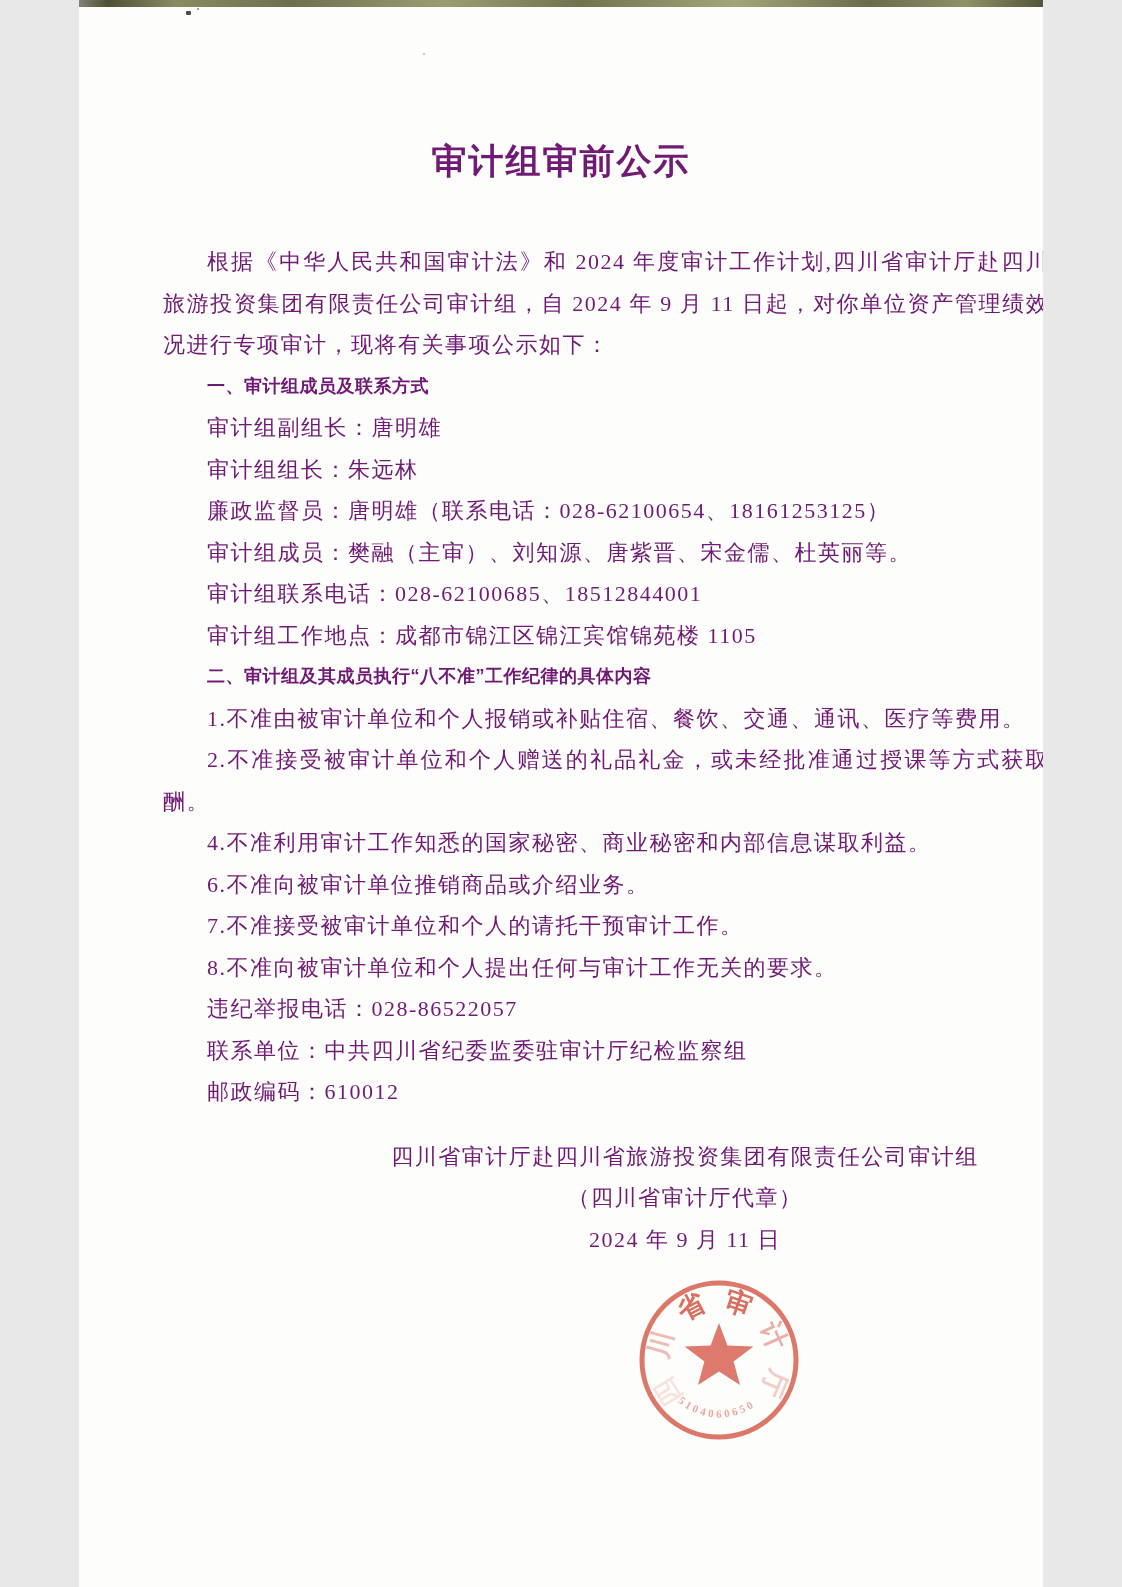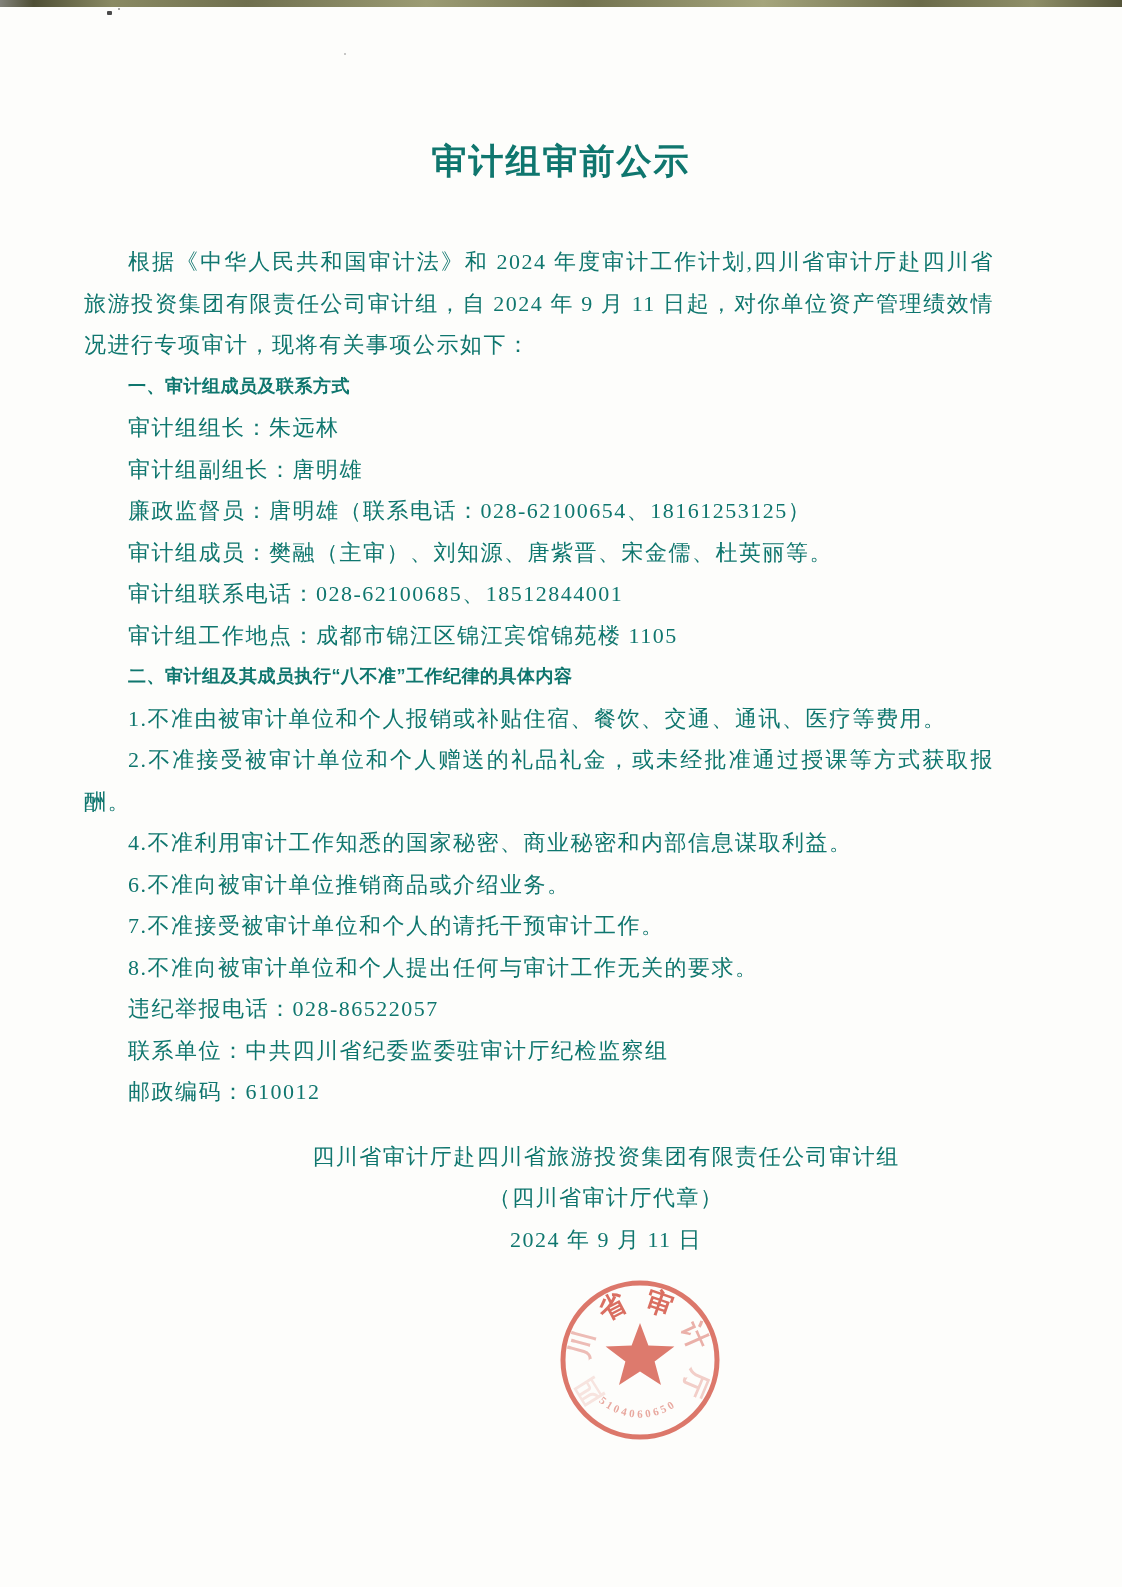--- a/index.html
+++ b/index.html
@@ -1,22 +1,22 @@
 <!DOCTYPE html>
 <html><head>
 <meta charset="utf-8">
 <style>
   html,body { margin:0; padding:0; background:#e8e8e8; }
   .page {
     position:relative;
-    width:1122px; height:1587px;
+    width:964px; height:1587px;
     margin:0 auto;
     background:#fdfdfb;
     overflow:hidden;
-    color:#0f766e;
+    color:#701a75;
     font-family:"Liberation Serif","DejaVu Serif",serif;
   }
   
   .scan-strip {
     position:absolute; top:0; left:0; right:0; height:7px;
     background:linear-gradient(90deg,
       #23231691 0%, #4f4f35 3%, #8a8a63 10%, #6f6f4e 22%,
       #9c9c74 38%, #72724f 52%, #a5a57c 68%, #6b6b4a 82%,
       #8f8f68 92%, #55553a 100%);
   }
@@ -70,22 +70,22 @@
   <div class="speck s1"></div>
   <div class="speck s2"></div>
   <div class="speck s3"></div>
 
   <h1 class="title">审计组审前公示</h1>
 
   <div class="content">
     <p class="indent">根据《中华人民共和国审计法》和 2024 年度审计工作计划,四川省审计厅赴四川省旅游投资集团有限责任公司审计组，自 2024 年 9 月 11 日起，对你单位资产管理绩效情况进行专项审计，现将有关事项公示如下：</p>
 
     <p class="h">一、审计组成员及联系方式</p>
+    <p class="indent">审计组副组长：唐明雄</p>
     <p class="indent">审计组组长：朱远林</p>
-    <p class="indent">审计组副组长：唐明雄</p>
     <p class="indent">廉政监督员：唐明雄（联系电话：028-62100654、18161253125）</p>
     <p class="indent">审计组成员：樊融（主审）、刘知源、唐紫晋、宋金儒、杜英丽等。</p>
     <p class="indent">审计组联系电话：028-62100685、18512844001</p>
     <p class="indent">审计组工作地点：成都市锦江区锦江宾馆锦苑楼 1105</p>
 
     <p class="h">二、审计组及其成员执行“八不准”工作纪律的具体内容</p>
     <p class="indent">1.不准由被审计单位和个人报销或补贴住宿、餐饮、交通、通讯、医疗等费用。</p>
     <p class="indent">2.不准接受被审计单位和个人赠送的礼品礼金，或未经批准通过授课等方式获取报酬。</p>
     <p class="indent">4.不准利用审计工作知悉的国家秘密、商业秘密和内部信息谋取利益。</p>
     <p class="indent">6.不准向被审计单位推销商品或介绍业务。</p>

